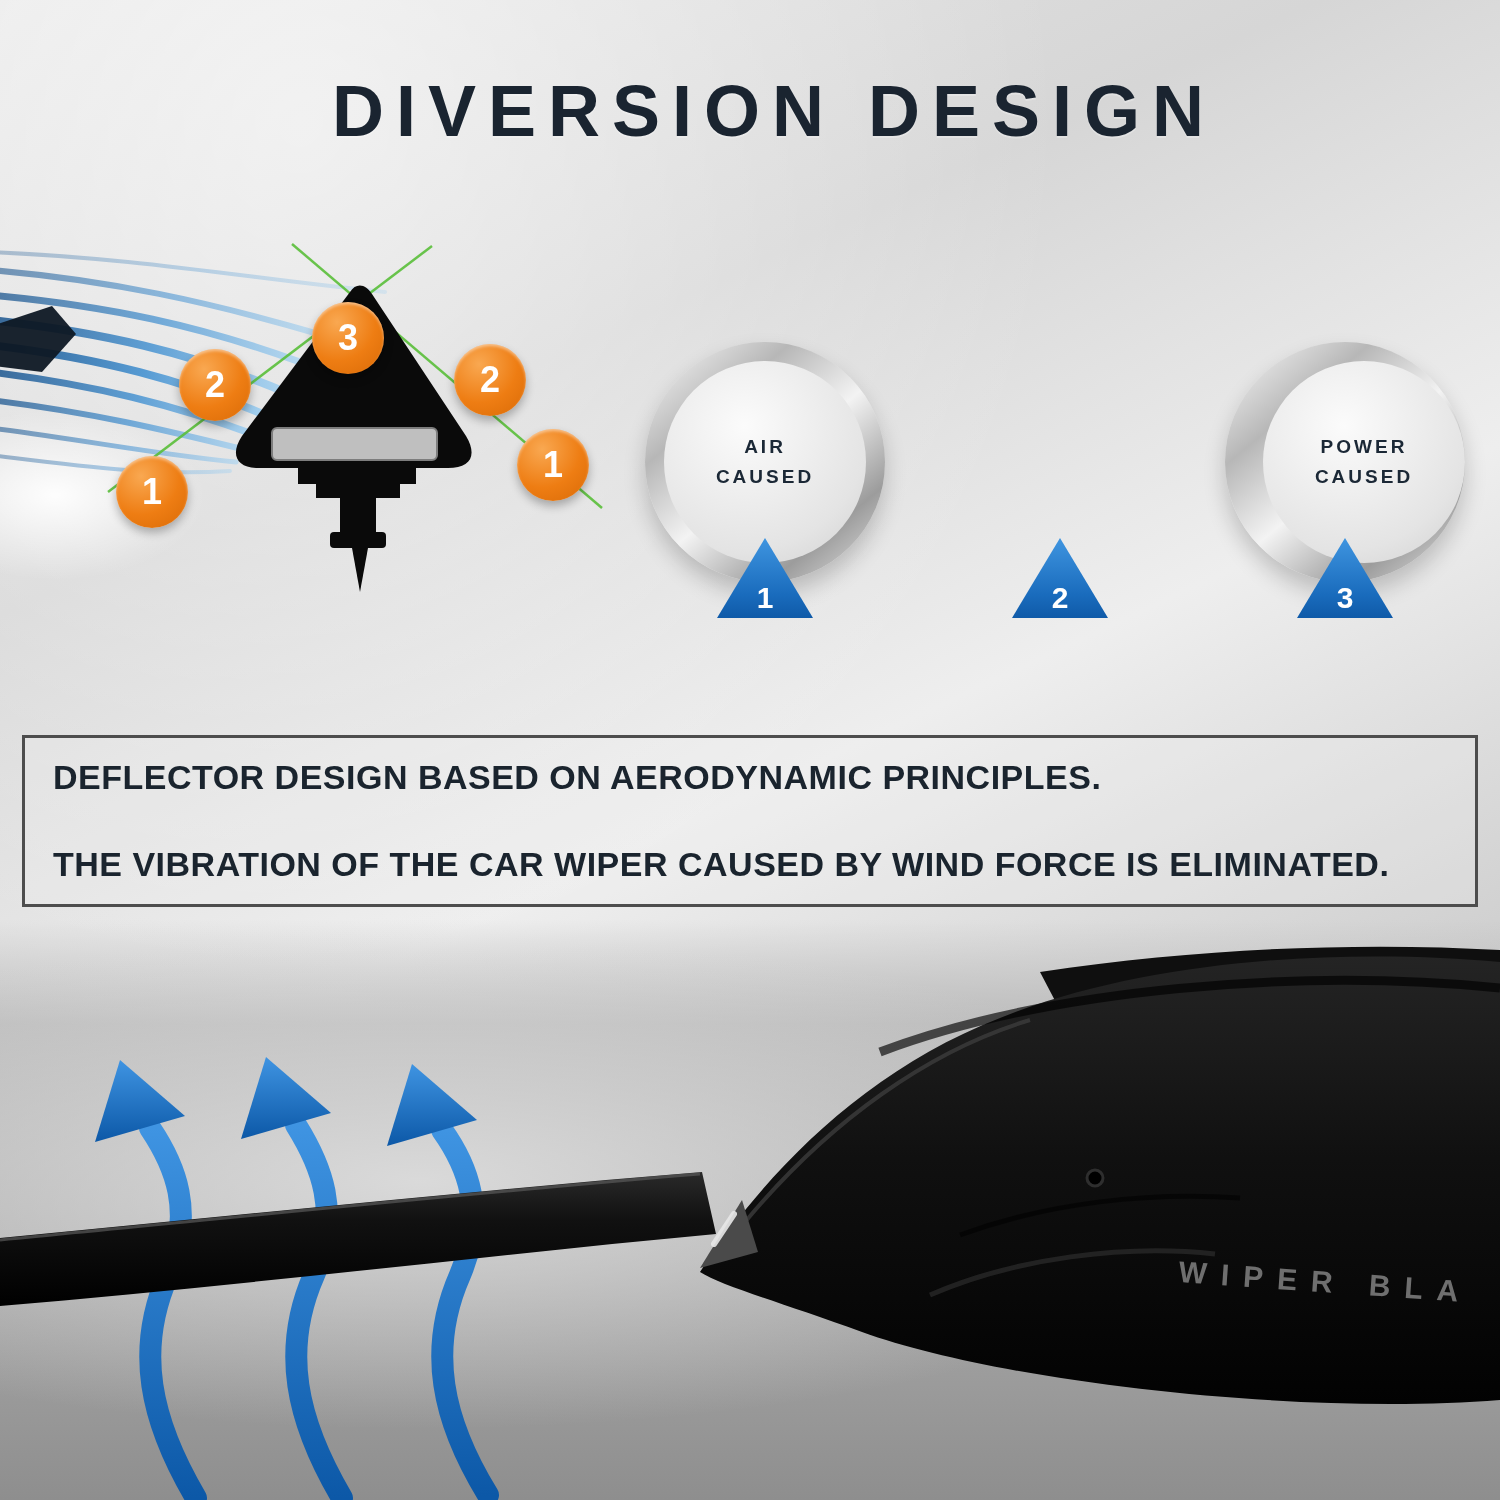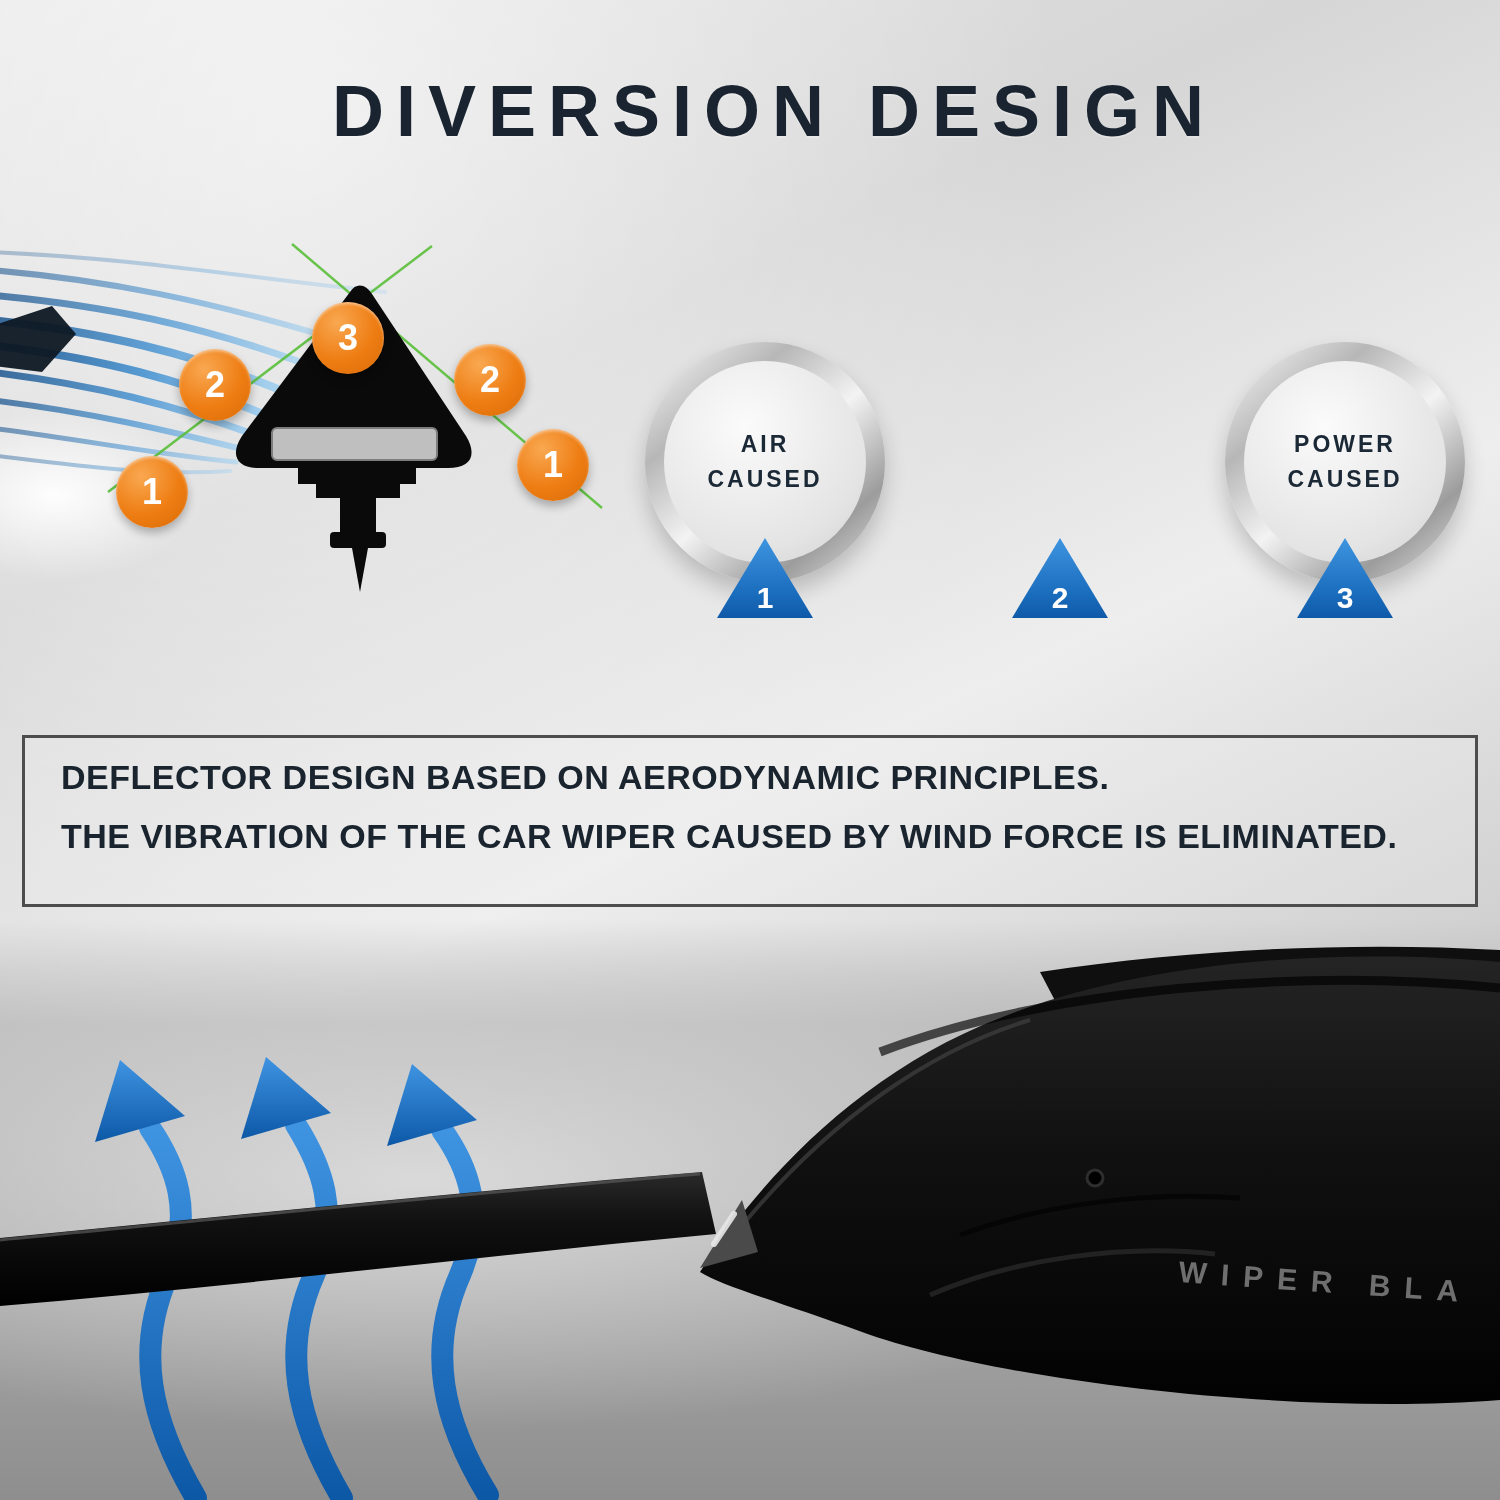--- a/index.html
+++ b/index.html
@@ -39,35 +39,35 @@
     position:absolute;width:240px;height:240px;border-radius:50%;
     background:linear-gradient(140deg,#fdfdfd 0%,#b7b7b7 28%,#f3f3f3 52%,#9c9c9c 78%,#e8e8e8 100%);
     box-shadow:0 12px 22px rgba(0,0,0,.20);
     display:flex;align-items:center;justify-content:center;z-index:2;
   }
   .badge-inner{
     width:202px;height:202px;border-radius:50%;
     background:radial-gradient(circle at 40% 32%, #fbfbfb 0%, #e4e4e4 68%, #cfcfcf 100%);
     display:flex;flex-direction:column;align-items:center;justify-content:center;gap:8px;
   }
-  .badge-line{font-size:23px;font-weight:800;letter-spacing:3px;color:#1b2836;white-space:nowrap;}
-  .b1{left:645px;top:342px;} .b2{left:940px;top:342px;} .b3{left:1225px;top:342px;}
+  .badge-line{font-size:19px;font-weight:800;letter-spacing:3px;color:#1b2836;white-space:nowrap;}
+  .b1{left:645px;top:342px;} .b2{left:940px;top:342px;} .b3{left:1225px;top:342px;justify-content:flex-end;}
   .tri{
     position:absolute;width:96px;height:80px;
     clip-path:polygon(50% 0,100% 100%,0 100%);
     background:linear-gradient(180deg,#3f95e0 0%,#1a6cbd 70%,#0f5aa8 100%);
     display:flex;align-items:flex-end;justify-content:center;z-index:6;
   }
   .tri span{color:#fff;font-weight:800;font-size:30px;line-height:1;padding-bottom:5px;}
   .t1{left:717px;top:538px;} .t2{left:1012px;top:538px;} .t3{left:1297px;top:538px;}
   
   .desc-box{
     position:absolute;left:22px;top:735px;width:1456px;height:172px;box-sizing:border-box;
     border:3px solid #4d4d4d;background:rgba(240,240,240,.25);
-    display:flex;flex-direction:column;justify-content:flex-start;gap:20px;padding:20px 36px;
+    display:flex;flex-direction:column;justify-content:space-between;gap:20px;padding:20px 28px;
   }
   .desc-line{font-size:34px;font-weight:700;letter-spacing:.5px;color:#1a242e;white-space:nowrap;}
   
   .photo{position:absolute;left:0;top:940px;width:1500px;height:560px;}
 </style>
 </head>
 <body>
 
 <div class="stage">
 

